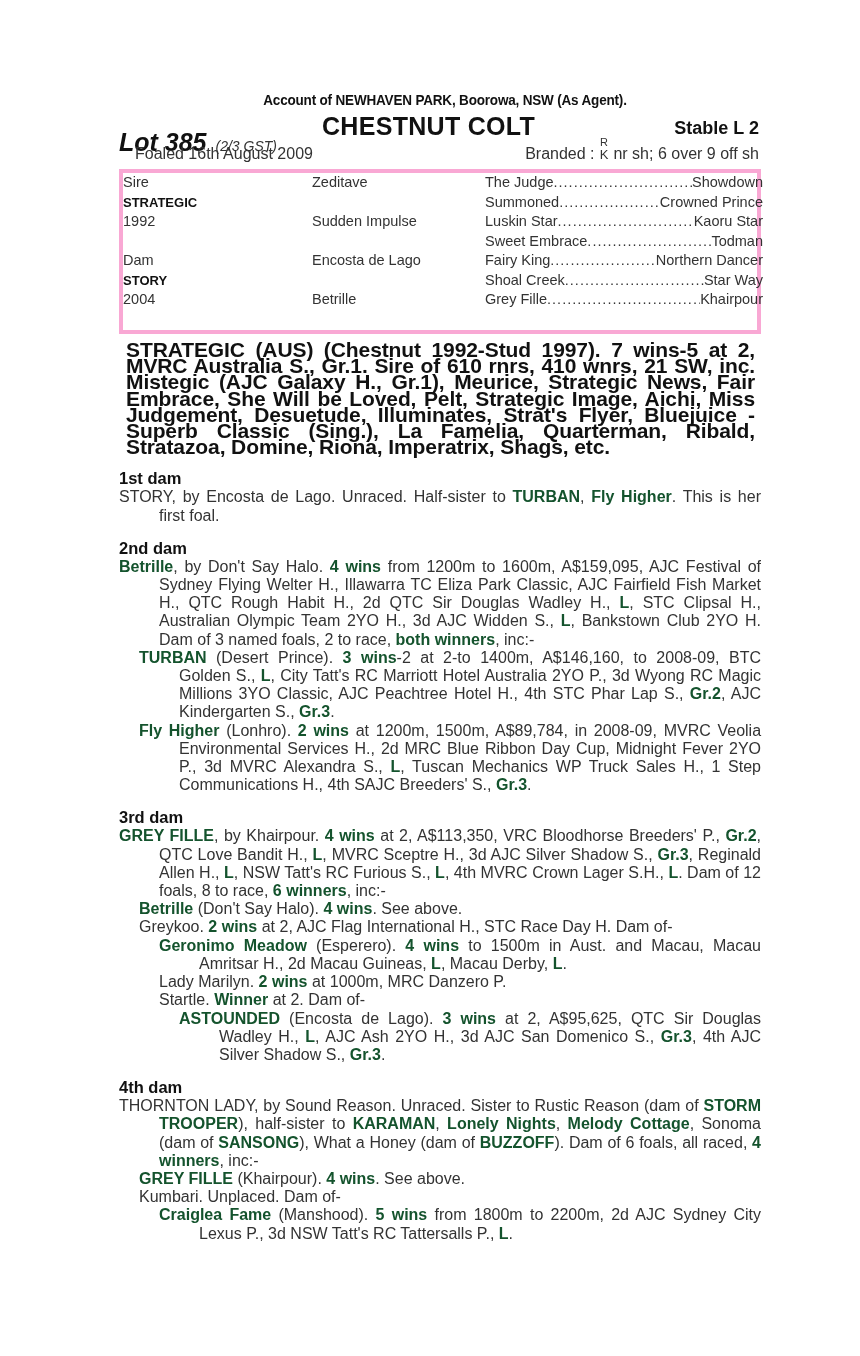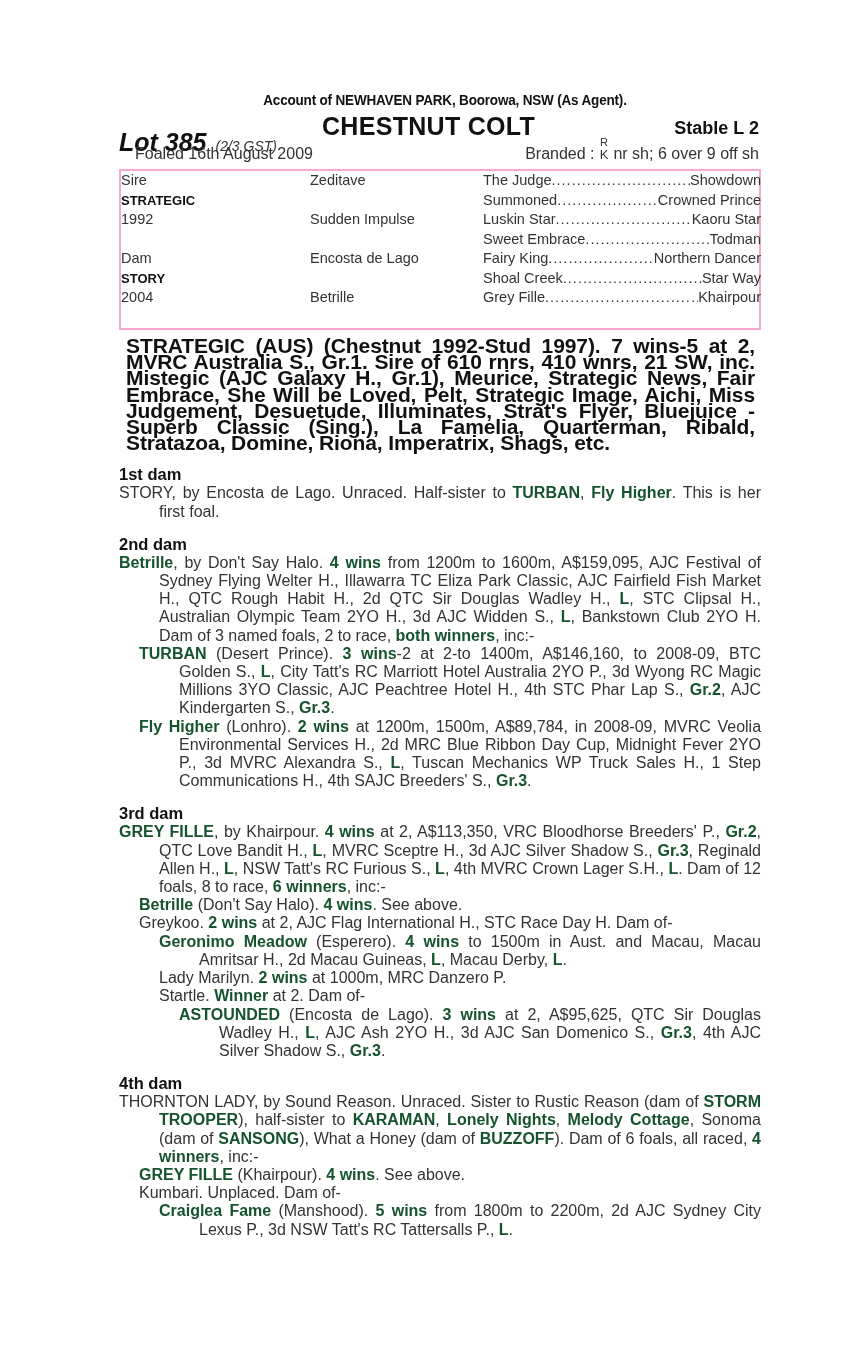--- a/index.html
+++ b/index.html
@@ -9,21 +9,21 @@
   .lotline { position: relative; height: 28px; margin-top: 2px; }
   .lot { position: absolute; left: 0; top: 16px; font-weight: bold; font-size: 25px; line-height: 28px; font-style: italic; }
   .gst { font-weight: normal; font-size: 14px; color: #333; margin-left: 2px; }
   .horse { position: absolute; left: 203px; top: 0; font-weight: bold; font-size: 25px; line-height: 28px; letter-spacing: 0.3px; }
   .stable { position: absolute; right: 2px; top: 5px; font-weight: bold; font-size: 18px; line-height: 22px; text-align: center; }
   .foalline { position: relative; height: 24px; margin-top: 3px; font-size: 16px; color: #333; }
   .foaled { position: absolute; left: 16px; top: 2px; }
   .branded { position: absolute; right: 2px; top: 2px; }
   .brandmark { display: inline-block; position: relative; width: 10px; text-align: center; font-size: 13px; }
   .brandmark .top { position: absolute; left: 0; top: -11px; width: 10px; font-size: 11px; }
-  .pedigree { margin-top: 2px; border: 2px solid #f9a8d4; height: 157px; position: relative; font-size: 14.5px; color: #333; }
+  .pedigree { margin-top: 2px; border: 4px solid #f9a8d4; height: 157px; position: relative; font-size: 14.5px; color: #333; }
   .pcol1 { position: absolute; left: 0; top: 0; width: 185px; }
   .pcol2 { position: absolute; left: 189px; top: 0; width: 170px; }
   .pcol3 { position: absolute; left: 362px; top: 0; width: 278px; }
   .cell { height: 19.5px; line-height: 19.5px; white-space: nowrap; }
   .big { font-weight: bold; font-size: 13px; color: #111; }
   .pline { display: flex; height: 19.5px; line-height: 19.5px; }
   .pline .l { white-space: nowrap; }
   .pline .dots { flex: 1; overflow: hidden; white-space: nowrap; letter-spacing: 1px; }
   .pline .dots::before { content: "........................................................................................................"; }
   .pline .r { white-space: nowrap; }

